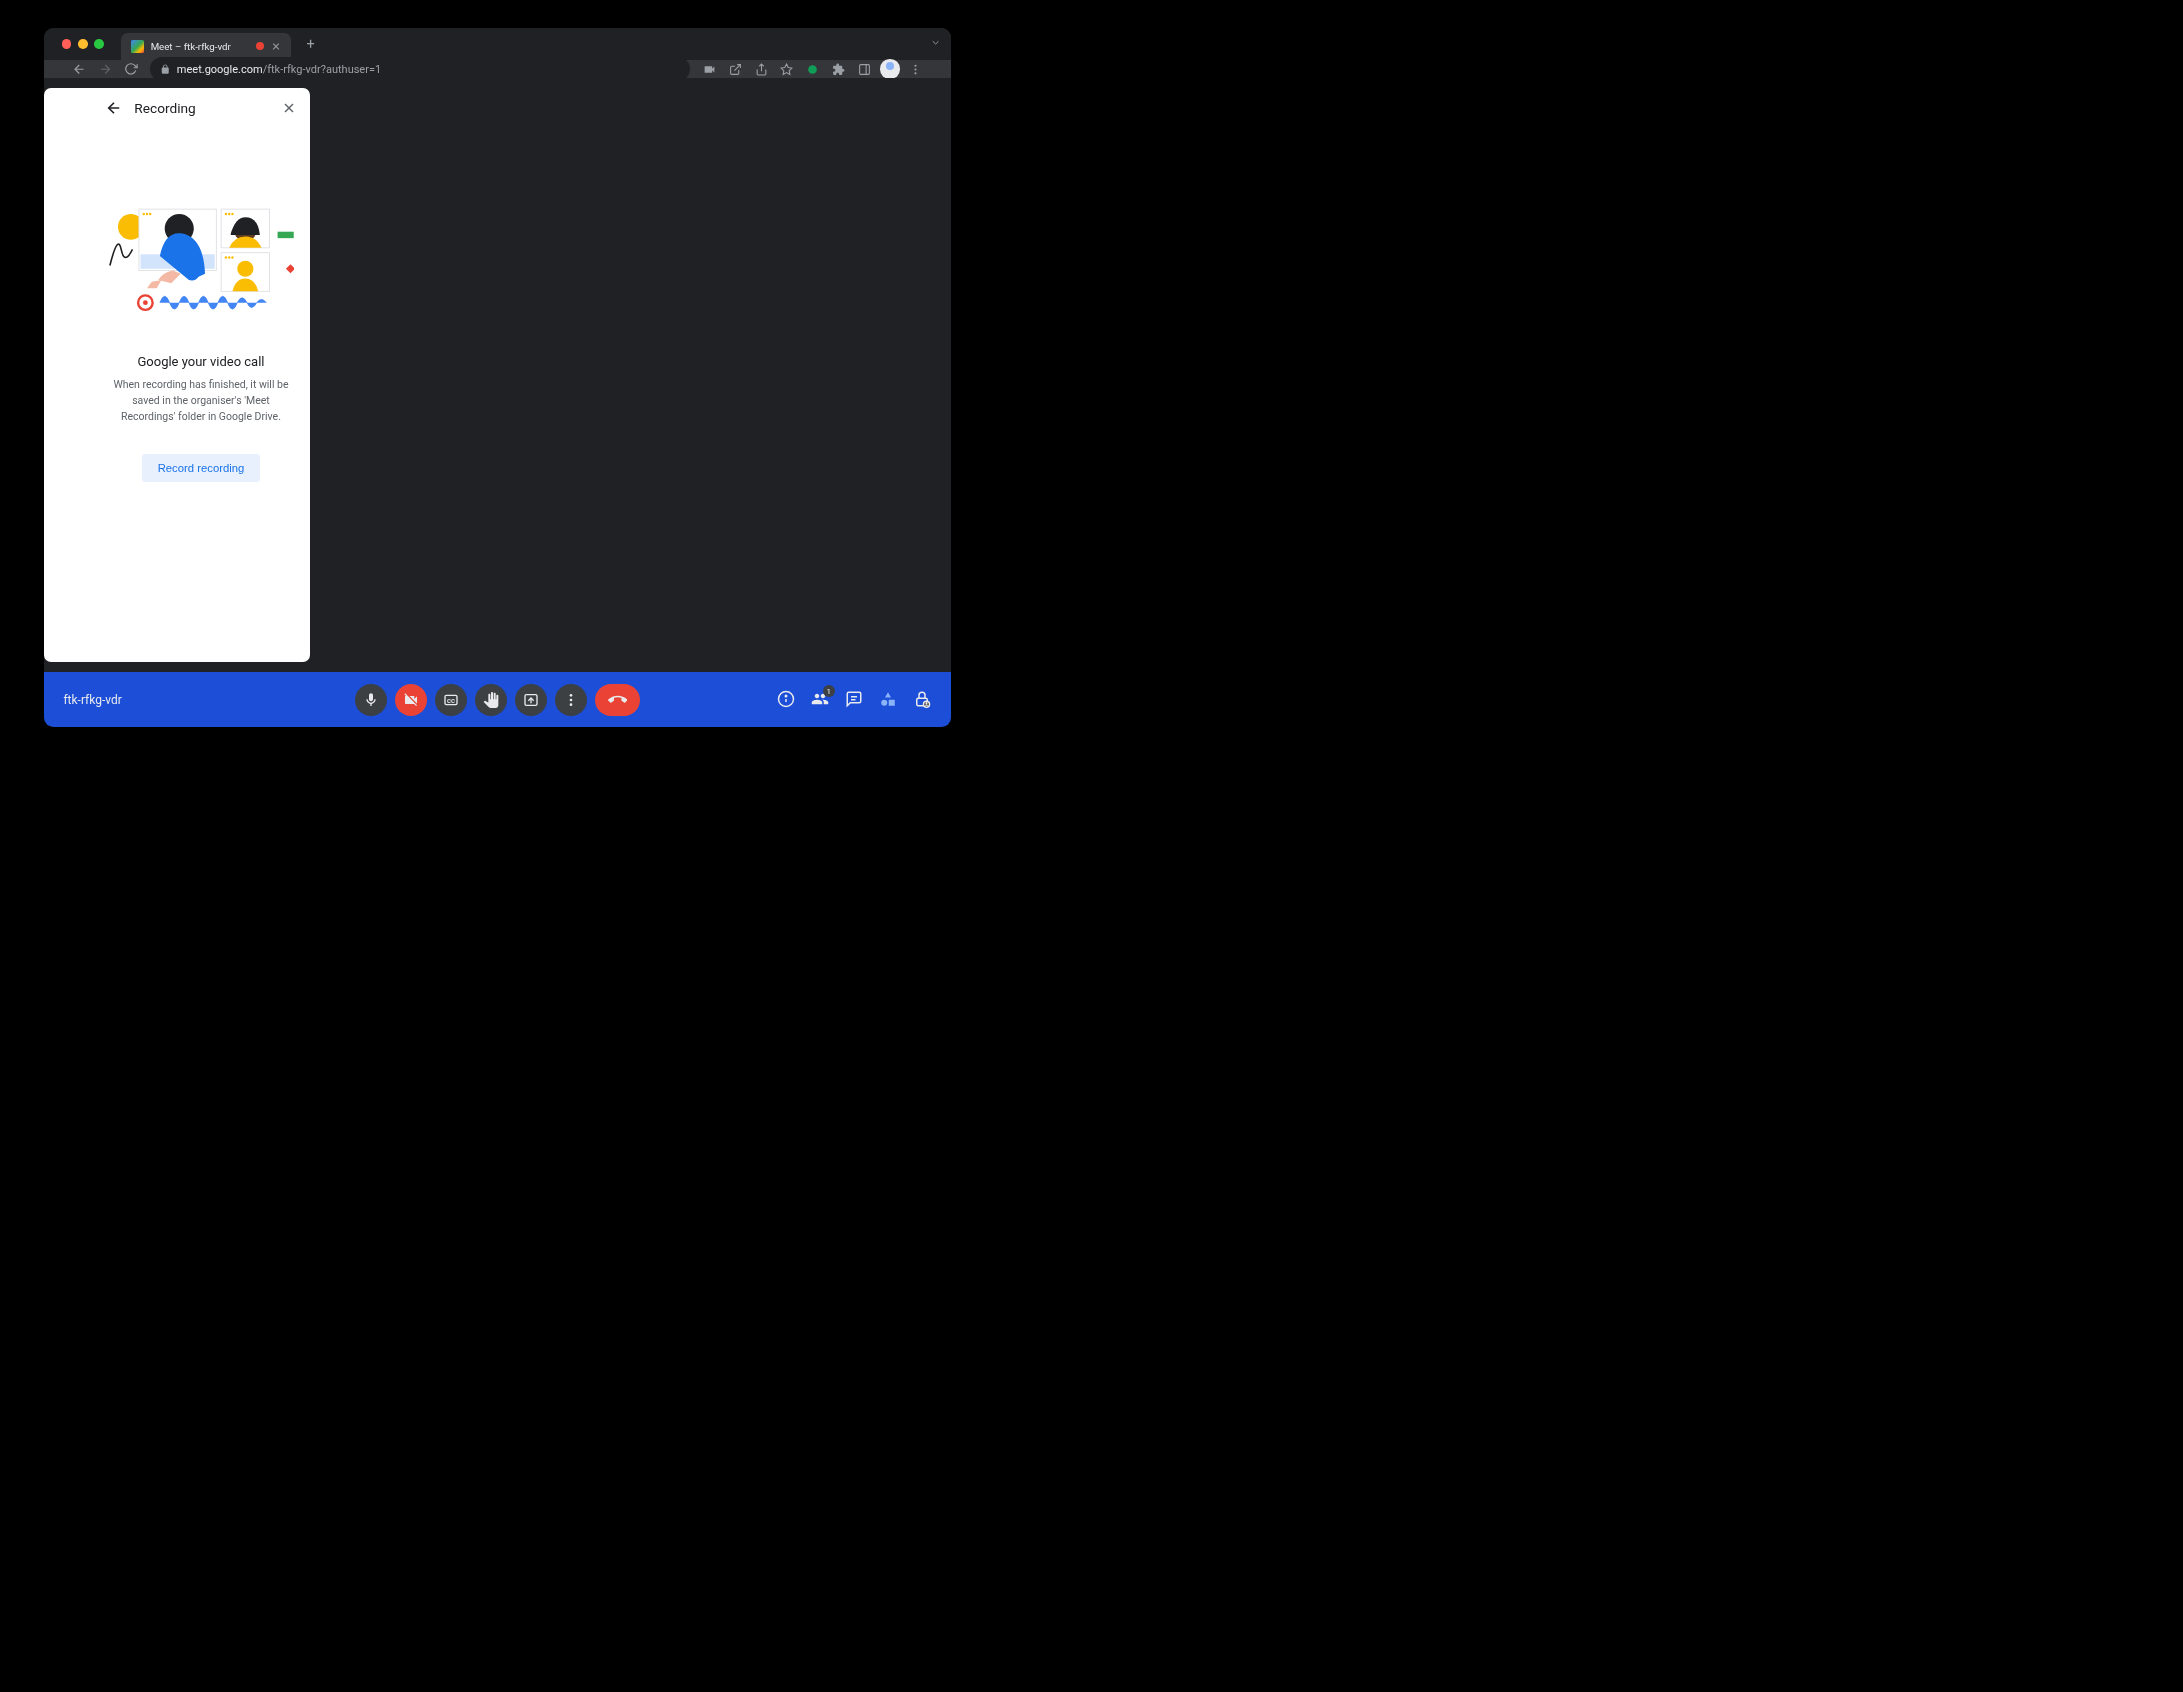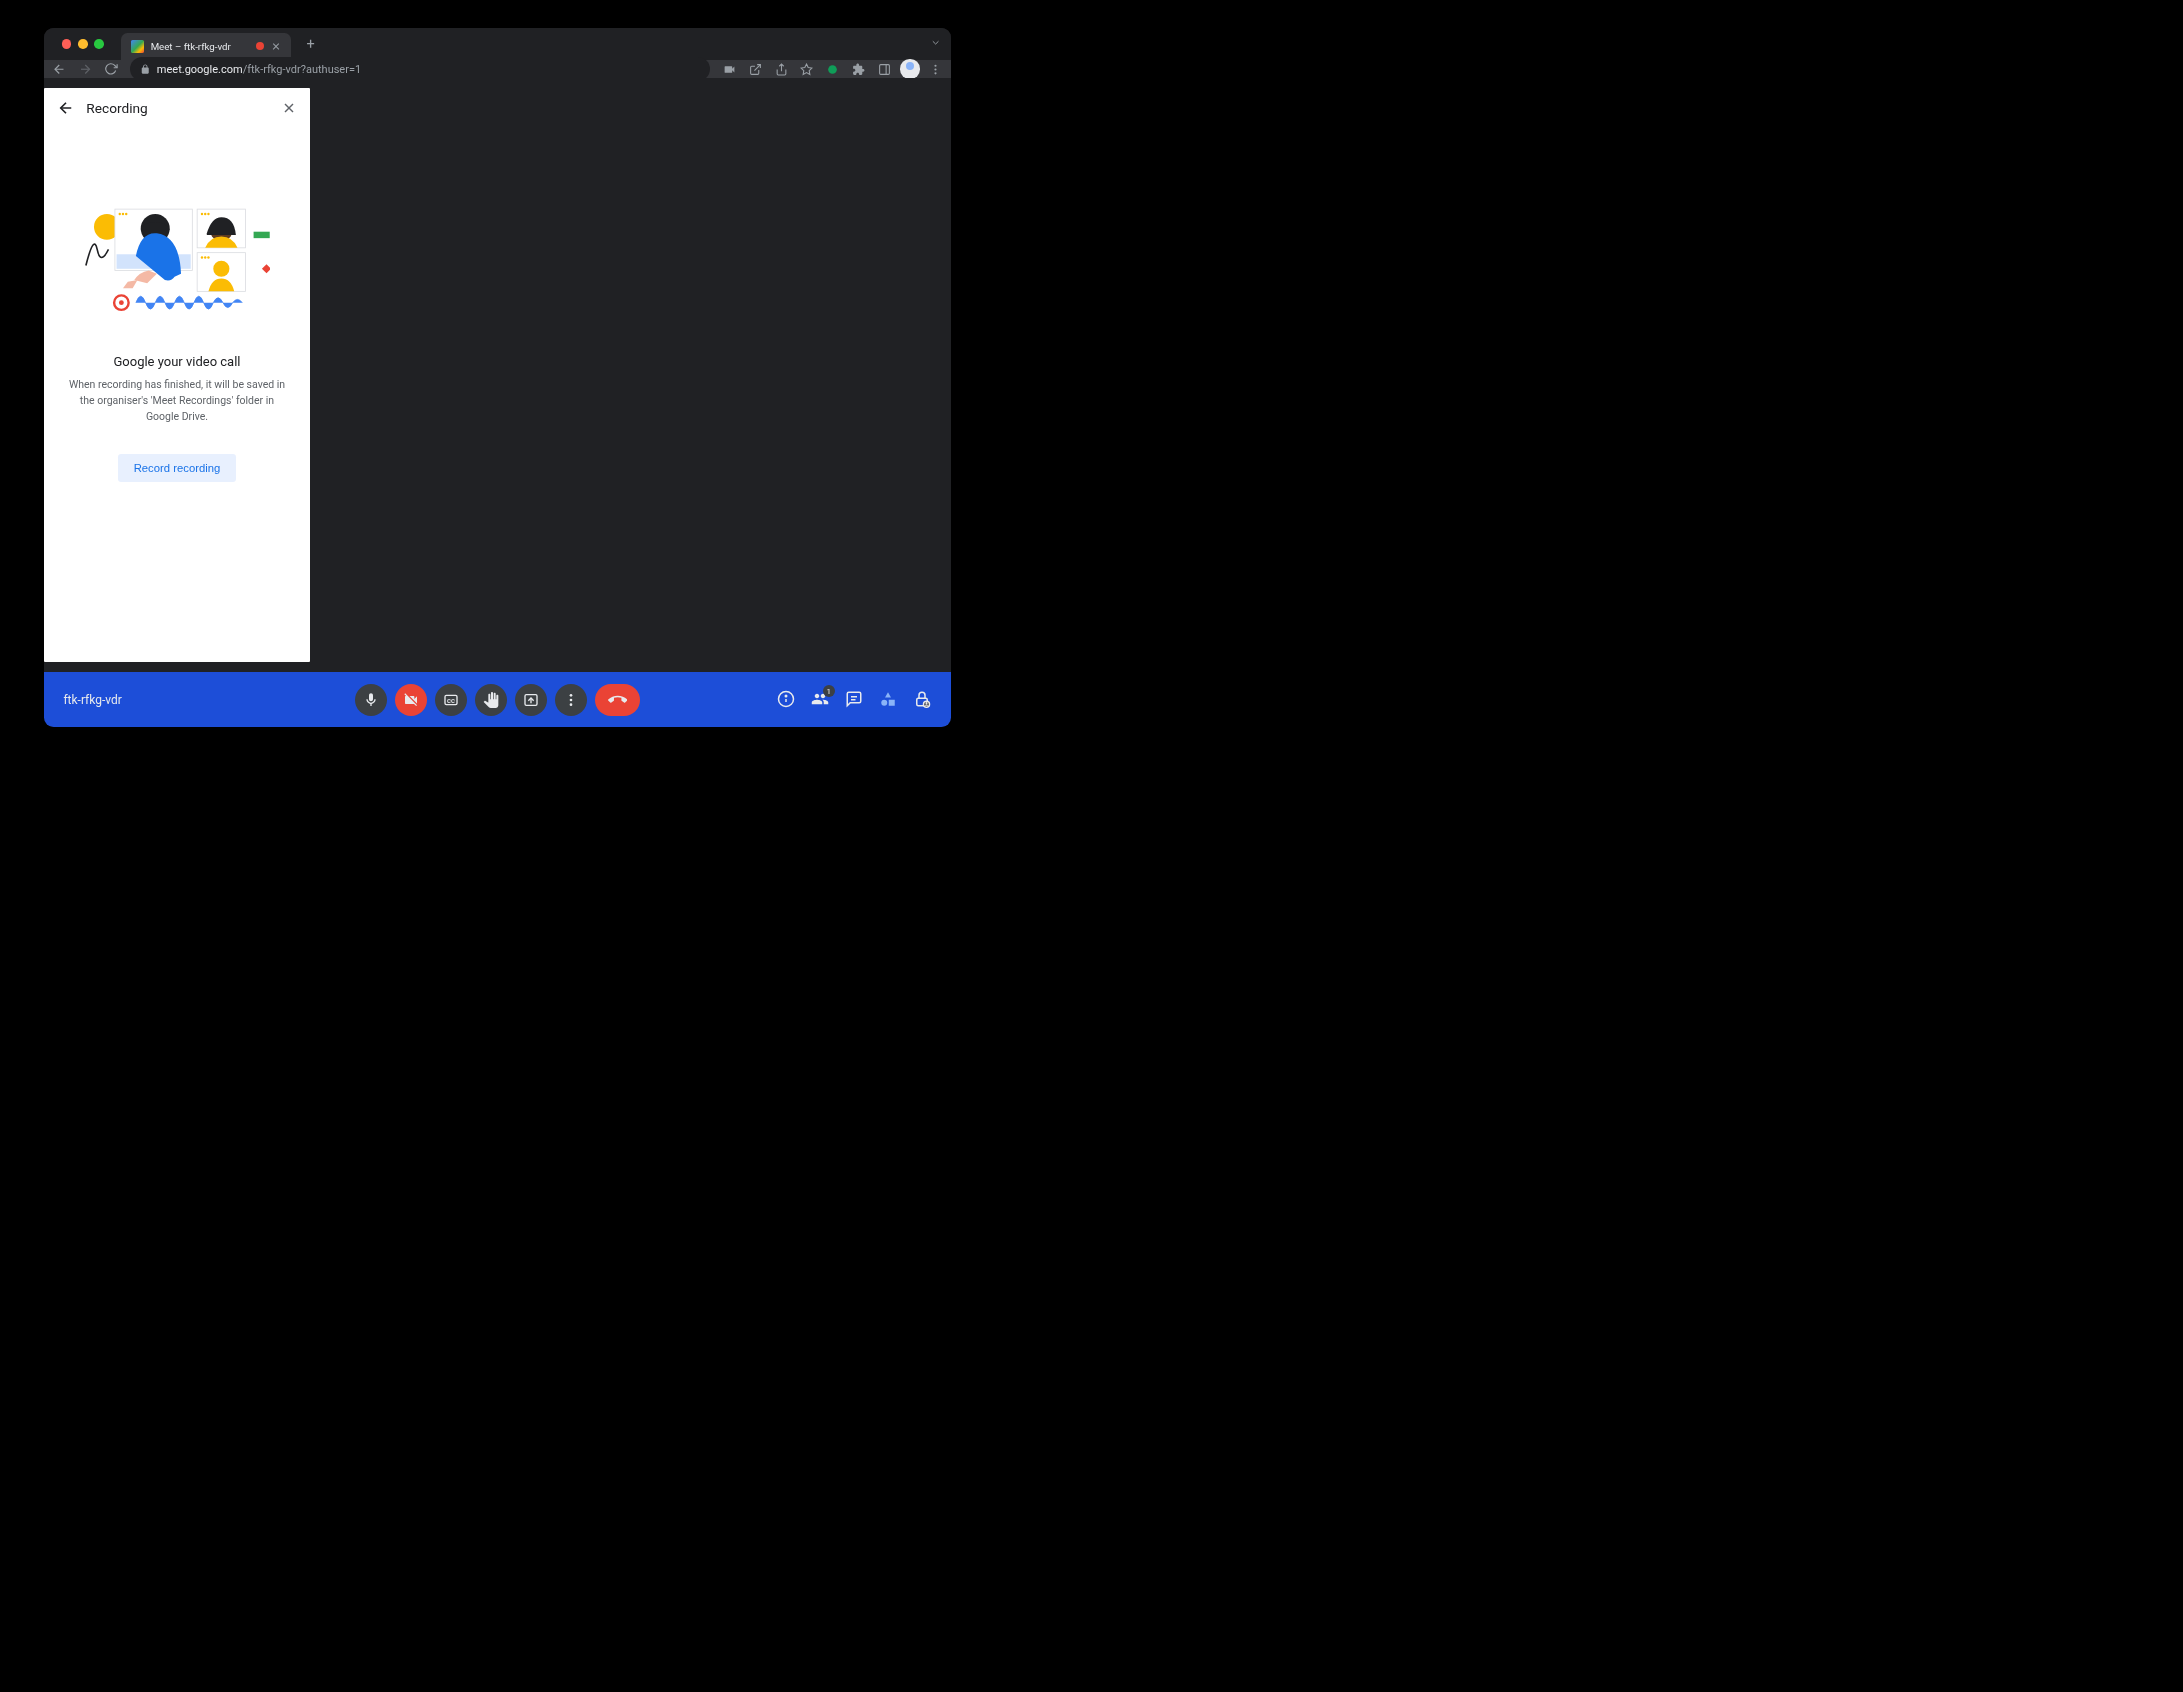--- a/index.html
+++ b/index.html
@@ -96,21 +96,21 @@
     }
     .tab-bar-right {
       margin-left: auto;
       padding-right: 9.7px;
       color: #9aa0a6;
     }
     .address-bar-row {
       display: flex;
       align-items: center;
       height: 18px;
-      padding: 0 4px;
+      padding: 0 24px;
       gap: 3.2px;
       background: #35363a;
     }
     .nav-btn {
       width: 22.6px; height: 22.6px;
       display: flex; align-items: center; justify-content: center;
       color: #9aa0a6;
       border-radius: 50%;
       cursor: pointer;
     }
@@ -200,25 +200,26 @@
       position: absolute;
       bottom: 16px;
       left: 19.4px;
       color: #e8eaed;
       font-size: 11.3px;
     }
     
     .side-panel {
       width: 266px;
       background: #fff;
-      border-radius: 1px;
+      border-radius: 7px;
       margin: 9.7px 9.7px 9.7px 0;
       display: flex;
       flex-direction: column;
       overflow: hidden;
+      padding-left: 48px;
     }
     .panel-header {
       display: flex;
       align-items: center;
       padding: 11.3px 13px;
       gap: 11.3px;
     }
     .panel-back {
       cursor: pointer;
       display: flex;

